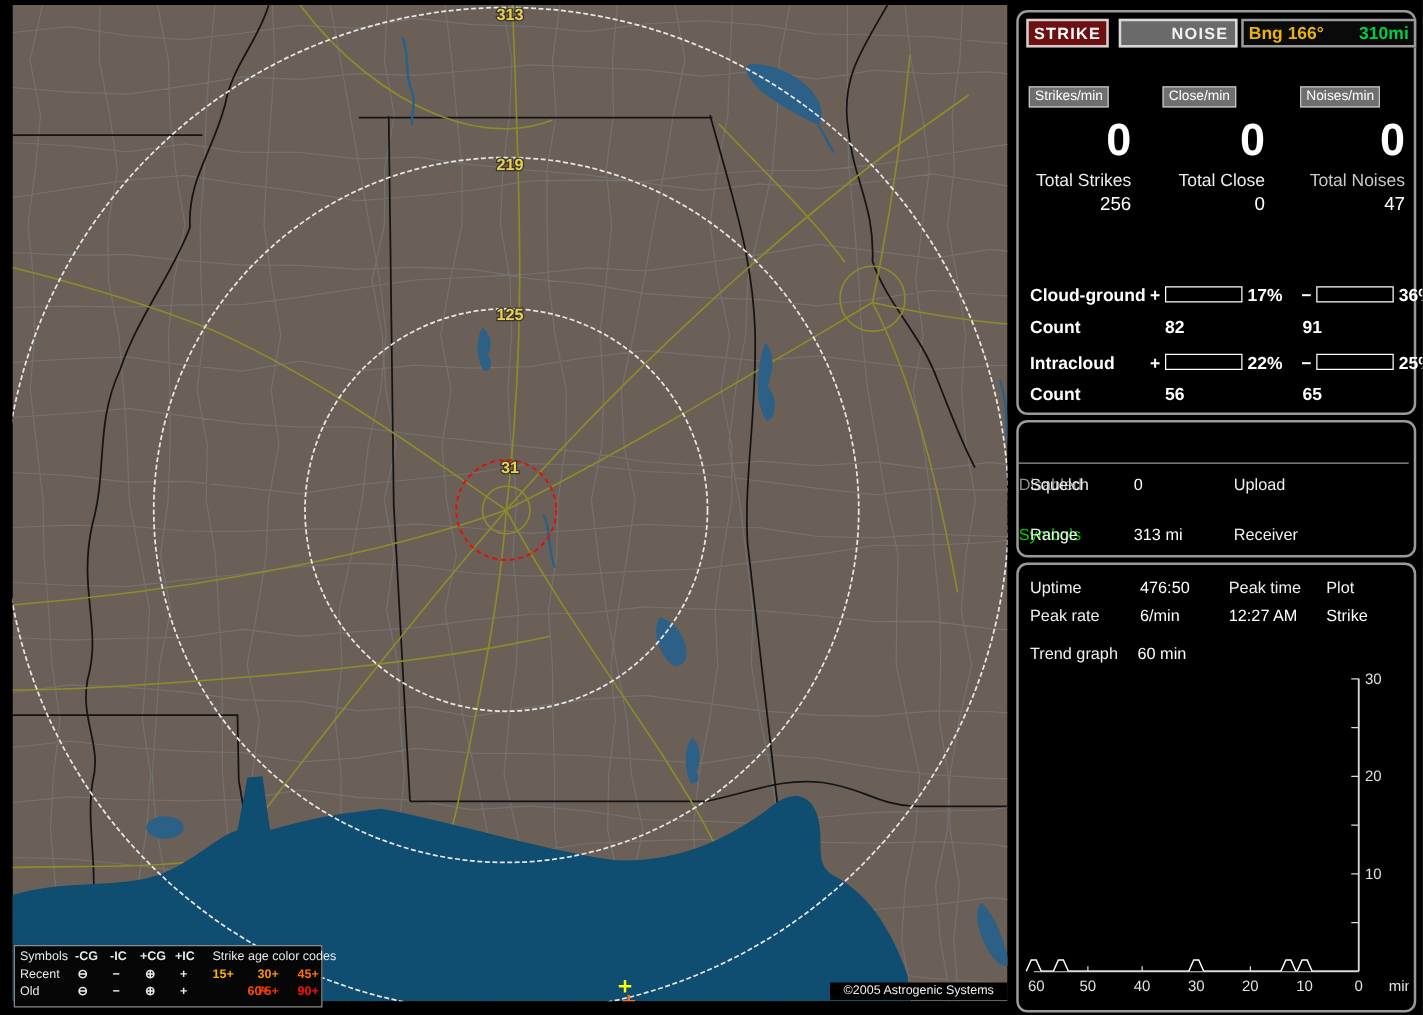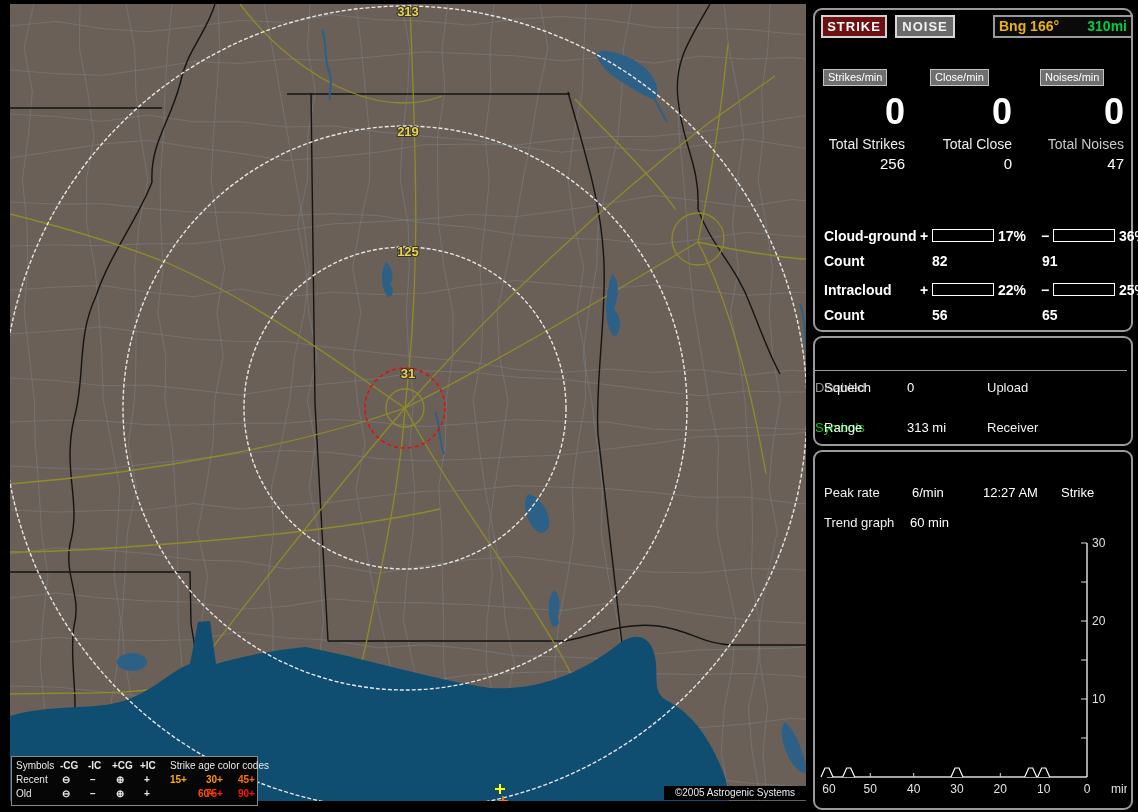--- a/index.html
+++ b/index.html
@@ -20,21 +20,21 @@
   
   .panel{background:#000;border:2px solid #9a9a9a;border-radius:9px;}
   #panel-top{left:813px;top:8px;width:316px;height:320px;}
   #panel-status{left:813px;top:336px;width:316px;height:106px;}
   #panel-trend{left:813px;top:450px;width:316px;height:356px;}
   
   .btn{position:absolute;font-weight:bold;text-align:center;cursor:default;}
   #btn-strike{left:6px;top:5px;width:62px;height:19px;background:#6e1012;color:#fff;
               border:2px solid #d0d0d0;font-size:13px;line-height:19px;letter-spacing:1px;}
   #btn-noise{left:80px;top:5px;width:56px;height:19px;background:#6a6a6a;color:#f2f2f2;
-             border:2px solid #d8d8d8;font-size:13px;line-height:19px;letter-spacing:1px;}
+             border:2px solid #d8d8d8;font-size:13px;line-height:19px;letter-spacing:1px;padding-left:35px;}
   #bng-box{left:178px;top:5px;width:128px;height:19px;background:#0a0a0a;border:2px solid #9a9a9a;
            font-size:14px;line-height:19px;font-weight:bold;padding:0 4px;}
   #bng-box .brg{color:#eab308;} #bng-box .dist{color:#00cc44;float:right;}
   .rate-col{position:absolute;top:57px;height:130px;}
   .chip{display:inline-block;background:#6f6f6f;color:#ffffff;border:1px solid #c4c4c4;
         font-size:11px;line-height:13px;padding:1px 4px;}
   .bigzero{font-size:36px;font-weight:bold;color:#ffffff;text-align:right;margin-top:6px;line-height:40px;}
   .total-lbl{font-size:14px;color:#ededed;text-align:right;margin-top:4px;}
   .total-val{font-size:15px;color:#ffffff;text-align:right;margin-top:3px;}
   #dist-title{left:9px;top:196px;width:296px;font-size:13px;color:#cfcfcf;
@@ -239,20 +239,26 @@
     </div>
     <div class="inforow" style="top:82px;">
       <span class="c1">Range</span>
       <span class="c2">313 mi</span>
       <span class="c3">Receiver</span>
       <span class="green">Symbols</span>
     </div>
   </div>
 
   <div id="panel-trend" class="abs panel">
+    <div class="trow" style="top:10px;">
+      <span class="c1">Uptime</span>
+      <span class="c2">476:50</span>
+      <span class="c3">Peak time</span>
+      <span class="c4" style="color:#f0f0f0;">Plot</span>
+    </div>
     <div class="trow" style="top:33px;">
       <span class="c1">Peak rate</span>
       <span class="c2">6/min</span>
       <span class="c3" style="color:#fff;">12:27 AM</span>
       <span class="c4">Strike</span>
     </div>
     <div class="trow" style="top:63px;">
       <span class="c1">Trend graph</span>
       <span class="c2" style="left:95px;">60 min</span>
     </div>

